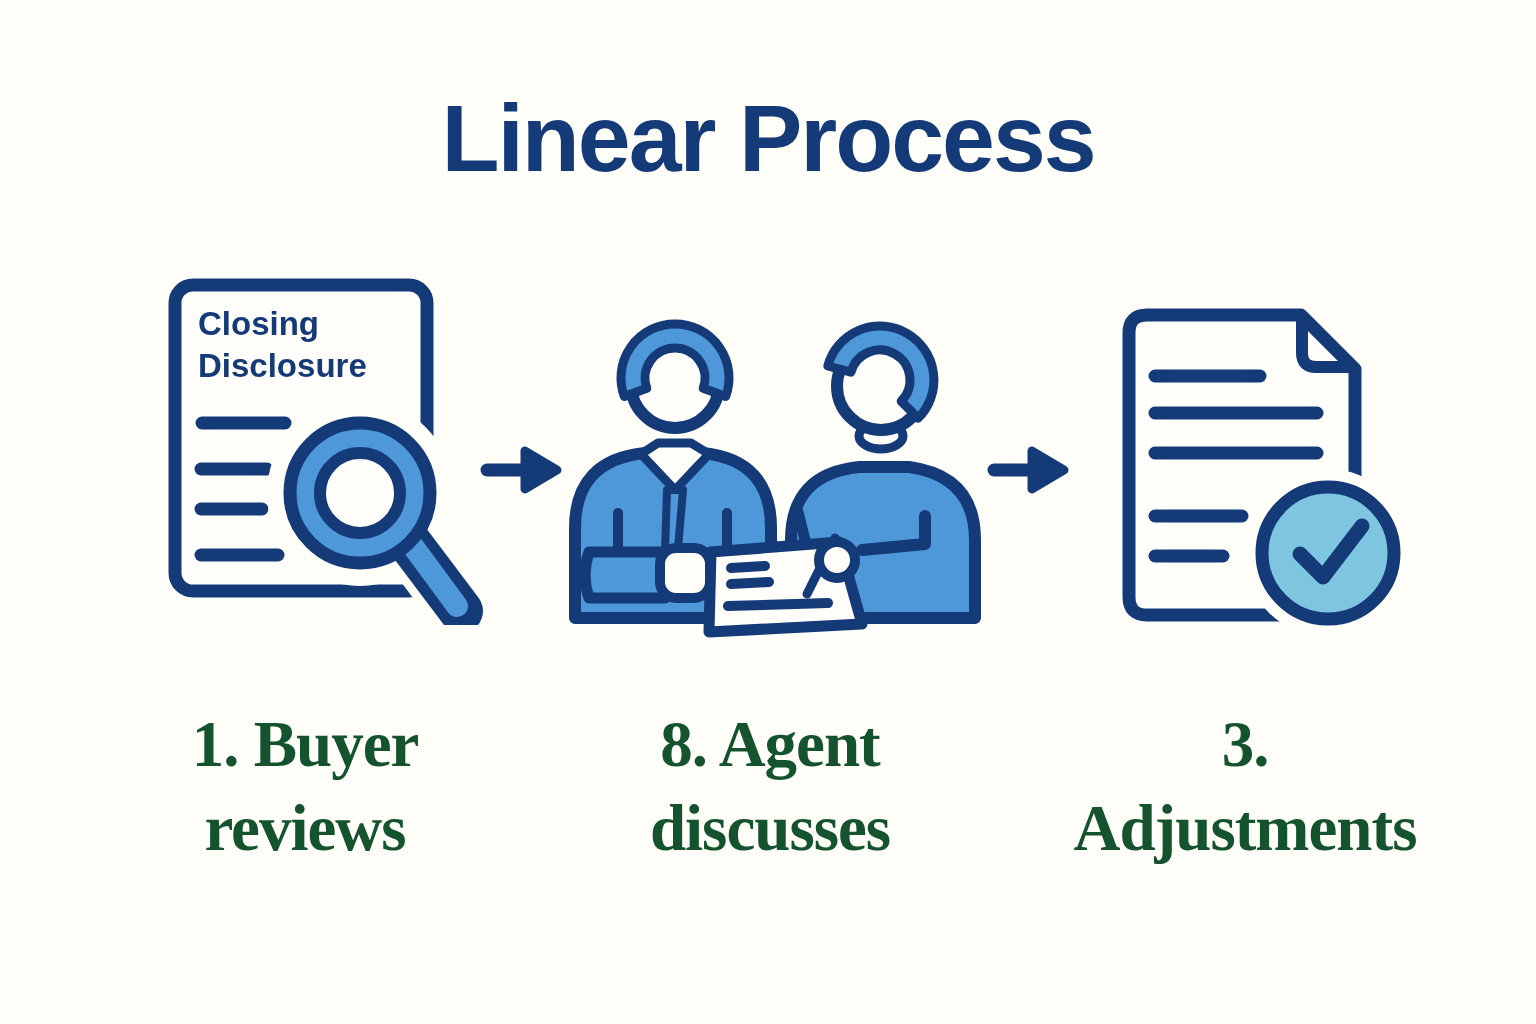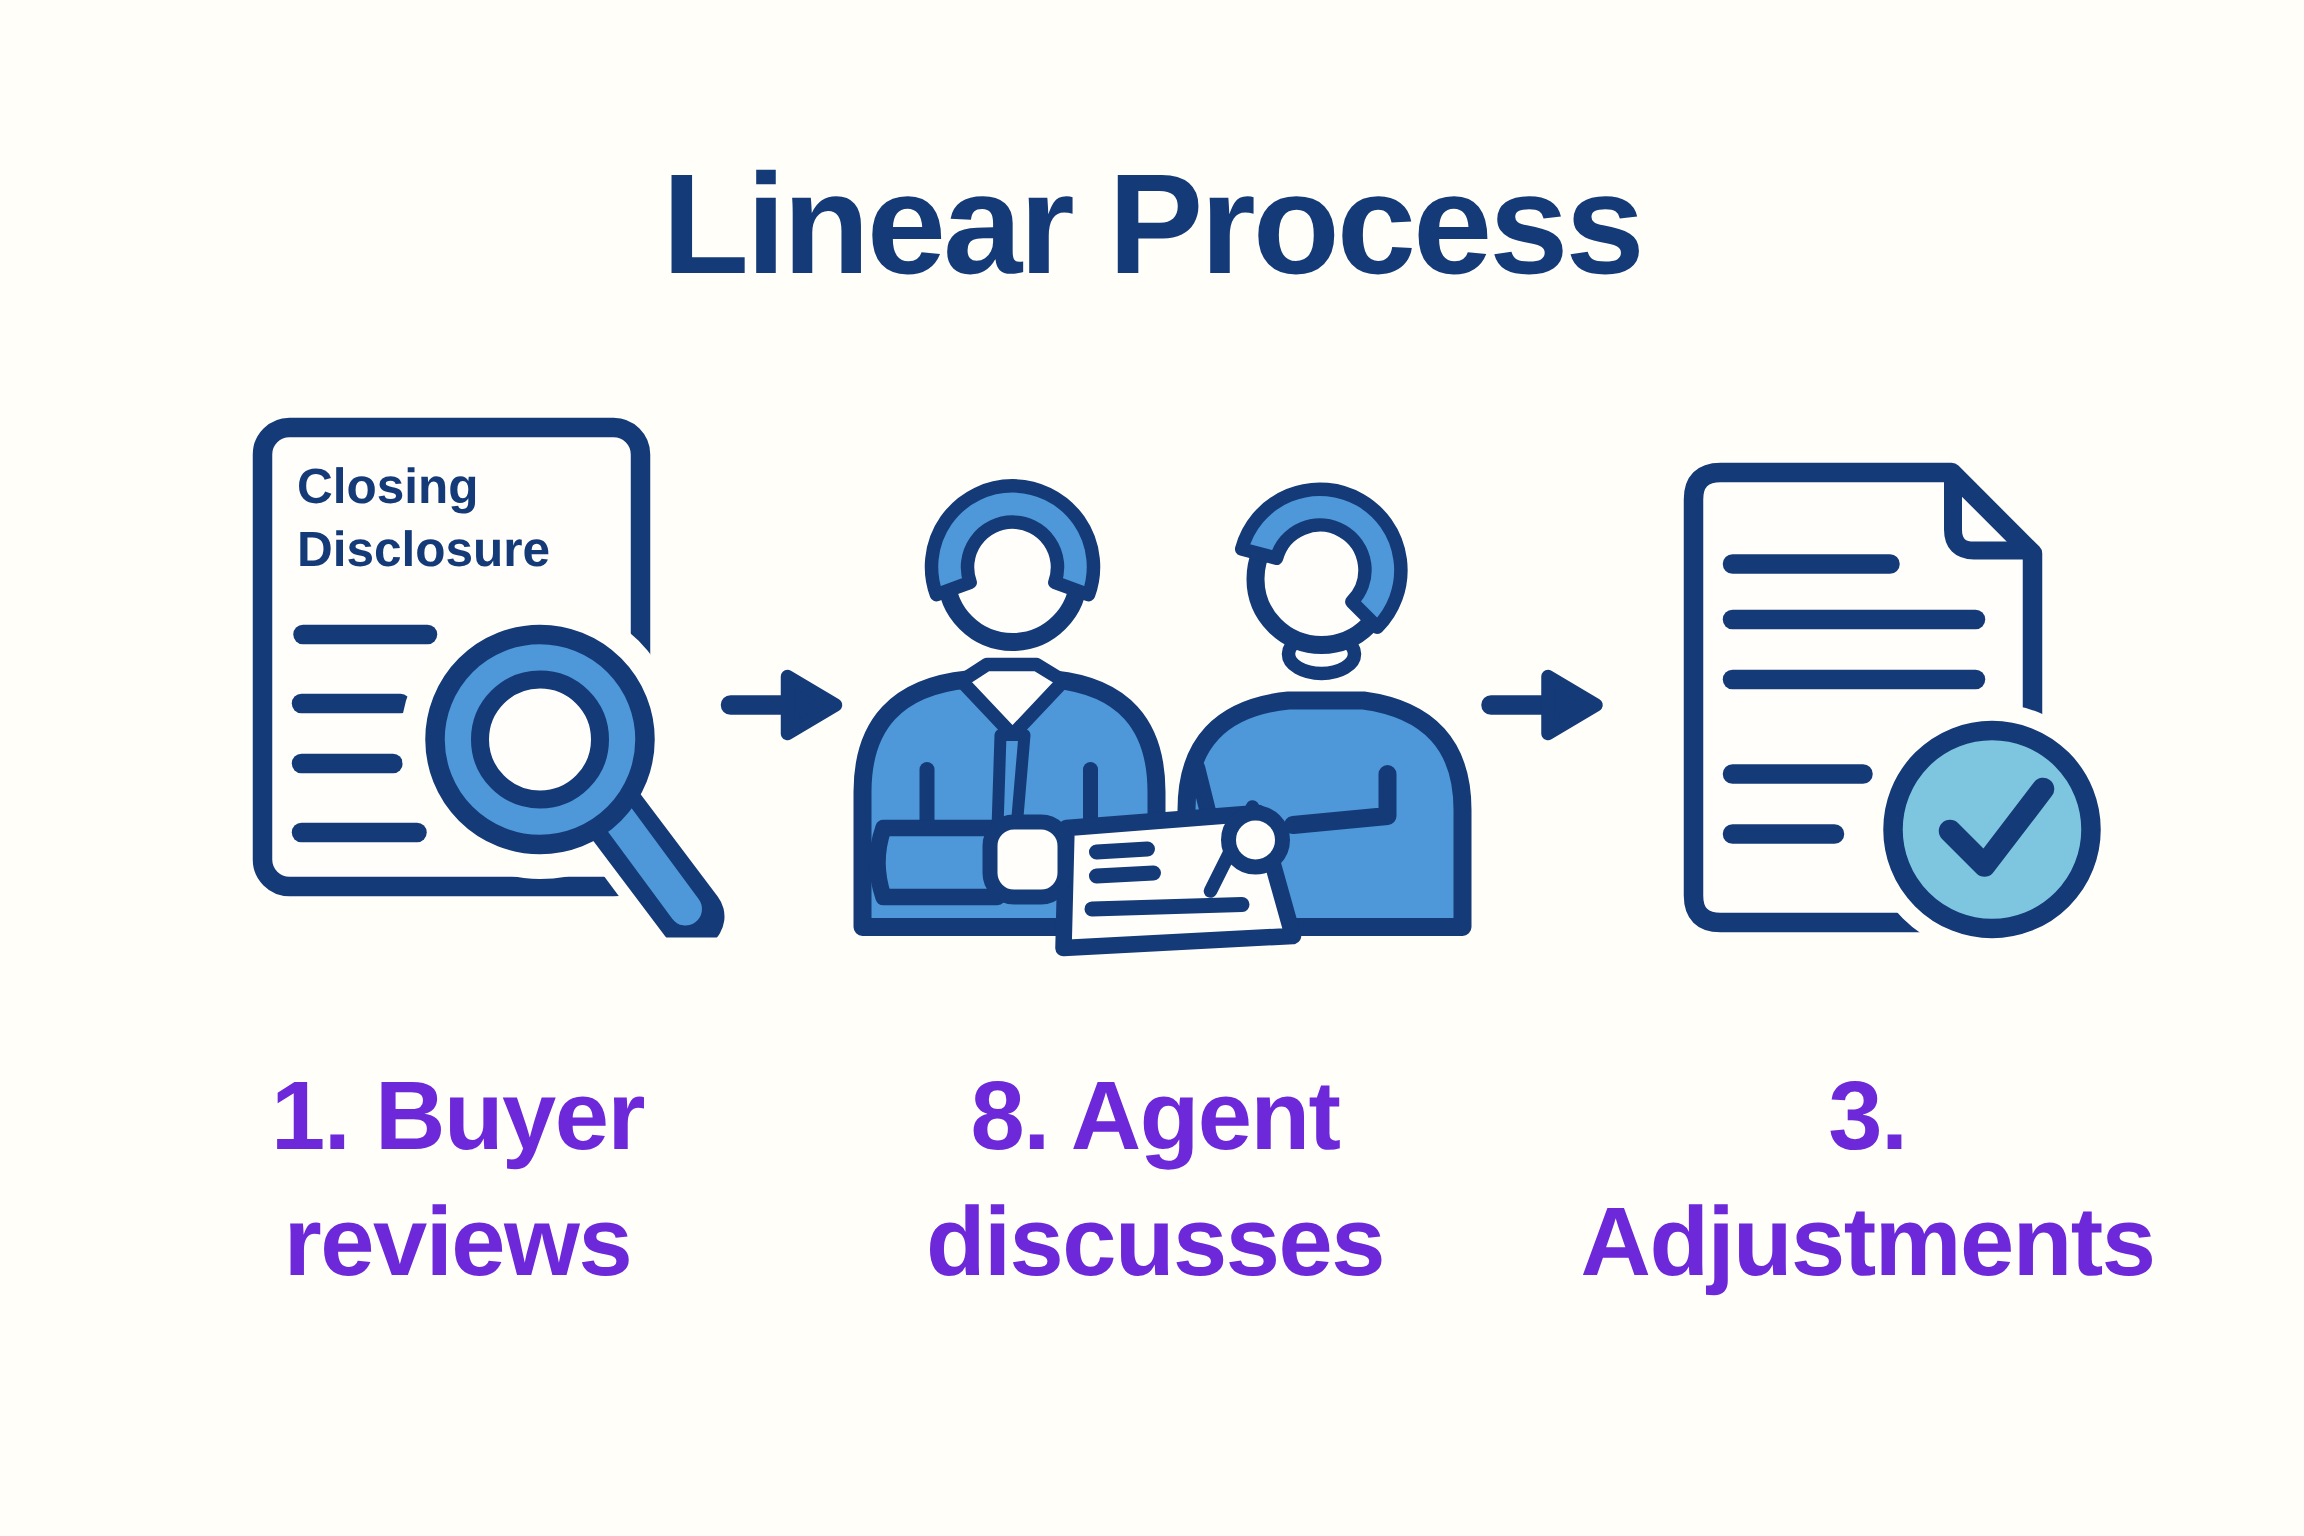--- a/index.html
+++ b/index.html
@@ -2,35 +2,35 @@
 <html><head>
 <meta charset="utf-8">
 <style>
   html,body{margin:0;padding:0;}
   #canvas{
     position:relative;width:1536px;height:1024px;overflow:hidden;
     background:#FFFEF8;
     font-family:"Liberation Sans",sans-serif;
   }
   .title{
-    position:absolute;top:96px;left:0;width:100%;
+    position:absolute;top:84px;left:0;width:100%;
     text-align:center;font-size:95px;font-weight:700;color:#143A78;
     letter-spacing:-2px;
   }
   .icon{position:absolute;}
   .icon-doc-magnifier{left:165px;top:275px;width:320px;height:350px;}
   .icon-people{left:565px;top:300px;width:420px;height:350px;}
   .icon-doc-check{left:1115px;top:305px;width:300px;height:330px;}
   .arrow{position:absolute;width:86px;height:56px;}
   .arrow-1{left:479px;top:442px;}
   .arrow-2{left:986px;top:442px;}
   .step-label{
     position:absolute;top:702px;
-    text-align:center;font-size:65px;font-weight:700;color:#6d28d9;
-    line-height:84px;white-space:pre-line;letter-spacing:-1px;
+    text-align:center;font-size:65px;font-weight:700;color:#14532d;
+    line-height:84px;white-space:pre-line;letter-spacing:-1px;font-family:Liberation Serif, serif;
   }
   .step-label-1{left:85px;width:440px;}
   .step-label-2{left:550px;width:440px;}
   .step-label-3{left:1015px;width:460px;}
   svg text{
     font-family:"Liberation Sans",sans-serif;
     font-weight:700;fill:#143A78;font-size:33px;
   }
 </style>
 </head>

